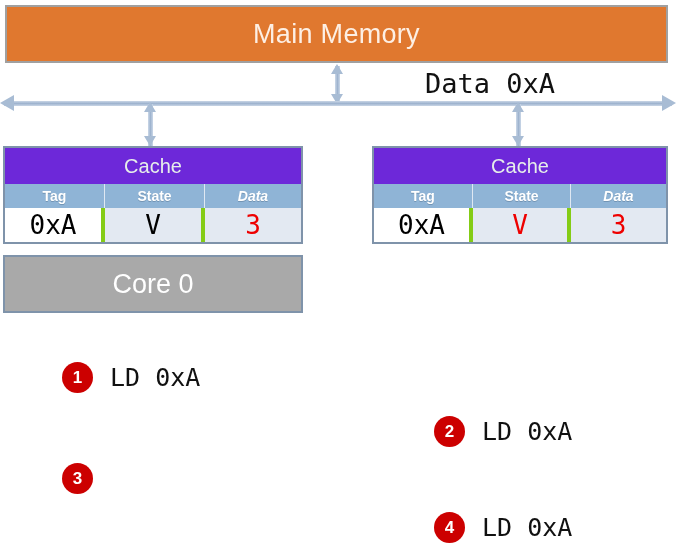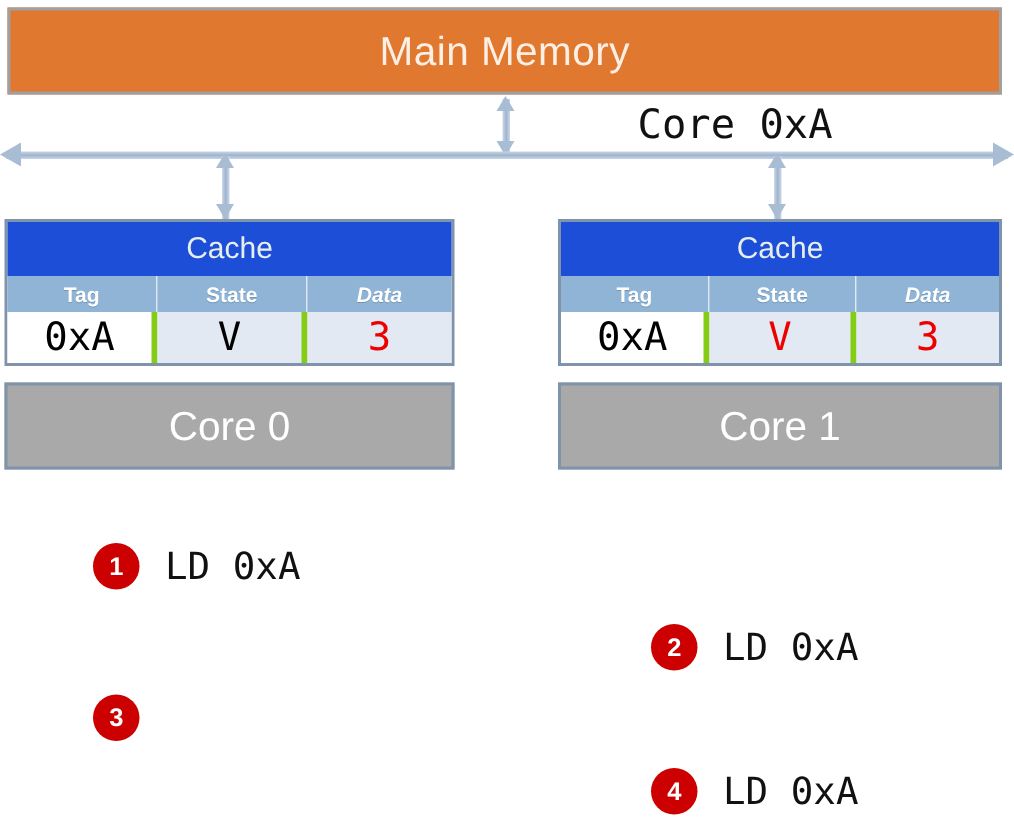--- a/index.html
+++ b/index.html
@@ -46,21 +46,21 @@
 
   .busrd-label{
     position:absolute;left:425px;top:68px;
     font-family:"DejaVu Sans Mono", monospace;
     font-size:27px;color:#111111;letter-spacing:0px;white-space:pre;
   }
 
   
   .cache{position:absolute;box-sizing:border-box;border:2px solid #7f93aa;}
   .cache-title{
-    height:36px;background:#1d4ed8;color:#e6eeea;
+    height:36px;background:#6d28d9;color:#e6eeea;
     display:flex;align-items:center;justify-content:center;
     font-size:20px;
   }
   .cache-table{display:flex;flex-direction:column;}
   .crow{display:flex;}
   .chead{
     background:#8FB4D6;color:#ffffff;font-size:14px;font-weight:bold;
     height:24px;display:flex;align-items:center;justify-content:center;
     box-sizing:border-box;border-right:1px solid #dfe8f2;
     text-shadow:0 1px 0 rgba(80,110,140,.45);
@@ -109,21 +109,21 @@
     <span>Main Memory</span>
   </div>
 
   <div class="vconn" style="left:335px;top:66px;height:38px;"></div>
   <div class="vhead up" style="left:331px;top:64px;"></div>
   <div class="vhead down" style="left:331px;top:94px;"></div>
 
   <div class="bus-line"></div>
   <div class="bus-arrow-l"></div>
   <div class="bus-arrow-r"></div>
-  <div class="busrd-label">Core 0xA</div>
+  <div class="busrd-label">Data 0xA</div>
 
   <div class="vconn" style="left:148px;top:104px;height:42px;"></div>
   <div class="vhead up" style="left:144px;top:102px;"></div>
   <div class="vhead down" style="left:144px;top:136px;"></div>
 
   <div class="vconn" style="left:516px;top:104px;height:42px;"></div>
   <div class="vhead up" style="left:512px;top:102px;"></div>
   <div class="vhead down" style="left:512px;top:136px;"></div>
 
   <div class="cache" style="left:3px;top:146px;width:300px;">
@@ -154,23 +154,20 @@
         <div class="cdata tagcell" style="width:99px;">0xA</div>
         <div class="cdata red" style="width:98px;">V</div>
         <div class="cdata red" style="width:95px;">3</div>
       </div>
     </div>
   </div>
 
   <div class="core" style="left:3px;top:255px;width:300px;">
     <span>Core 0</span>
   </div>
-  <div class="core" style="left:372px;top:255px;width:296px;">
-    <span>Core 1</span>
-  </div>
 
   <div class="instr" style="left:62px;top:362px;">
     <div class="badge">1</div>
     <div class="instr-text">LD 0xA</div>
   </div>
 
   <div class="instr" style="left:434px;top:416px;">
     <div class="badge">2</div>
     <div class="instr-text">LD 0xA</div>
   </div>

